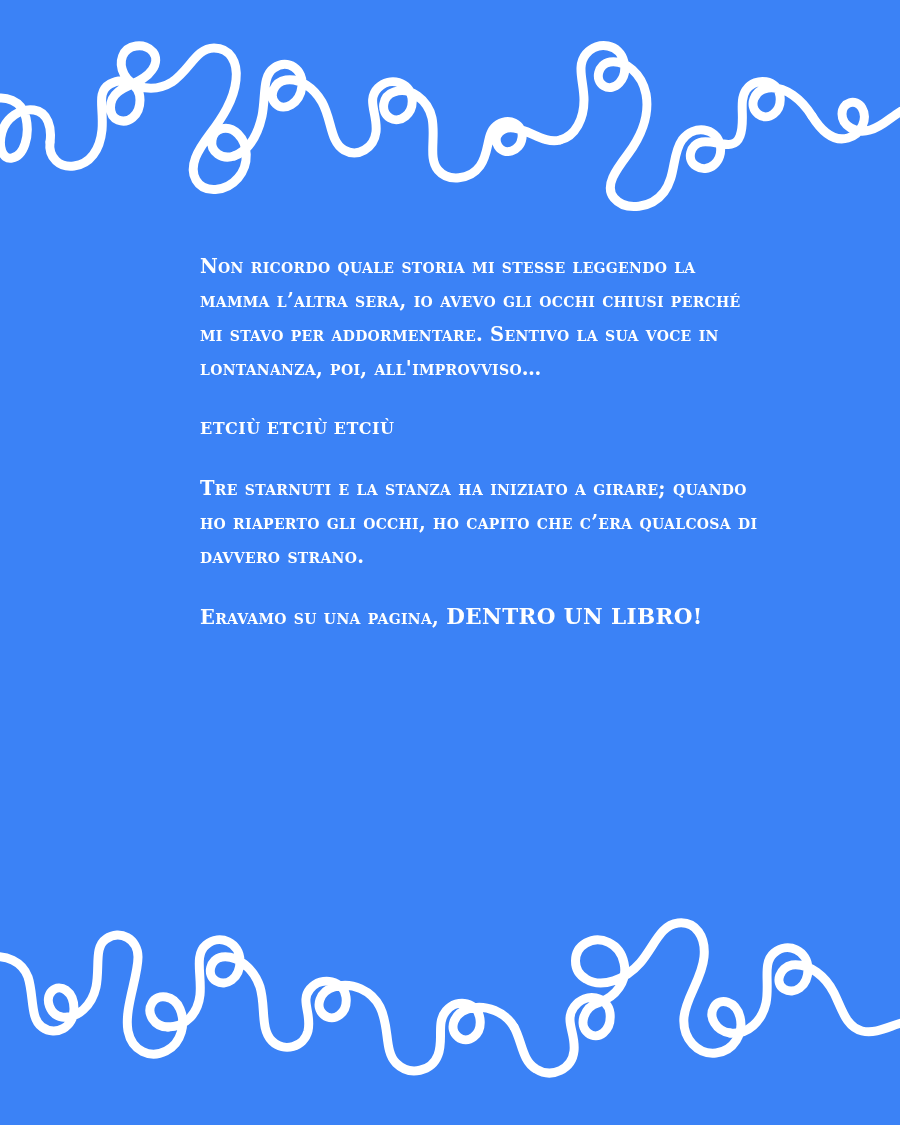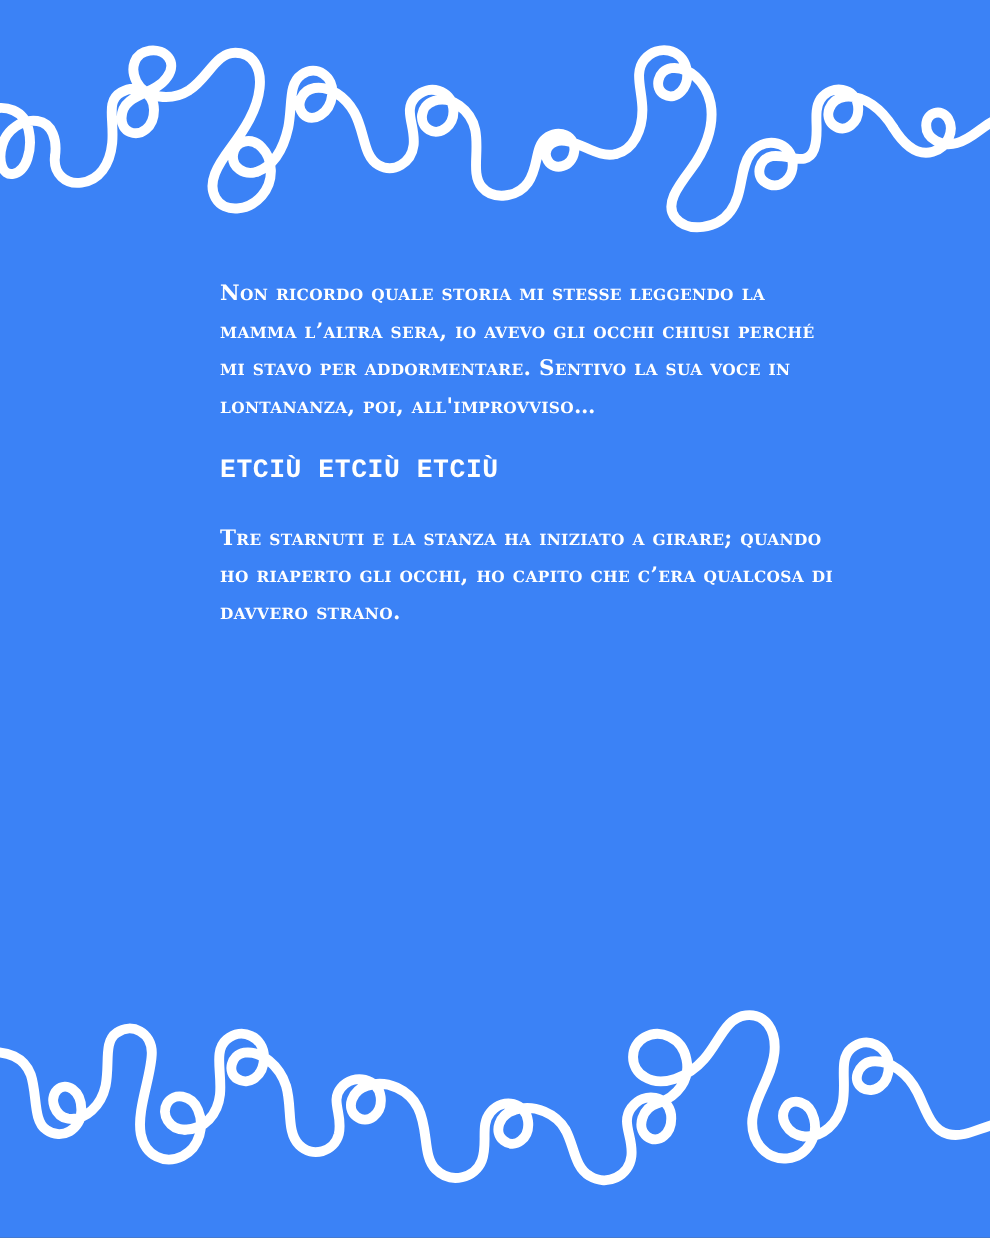--- a/index.html
+++ b/index.html
@@ -50,24 +50,23 @@
     font-weight: bold;
     font-size: 19.5px;
     line-height: 34px;
     letter-spacing: 0.3px;
     margin: 0 0 26px 0;
     color: #ffffff;
   }
   .para.shout {
     font-variant: normal;
     text-transform: uppercase;
-    font-size: 24px;
+    font-size: 16px;
     letter-spacing: 0.5px;
     margin-bottom: 26px;
-    font-family: Liberation Mono, monospace;
   }
   .para.last {
     margin-bottom: 0;
   }
   .para .emph {
     font-variant: normal;
     text-transform: uppercase;
     font-size: 21.5px;
     letter-spacing: 0.4px;
   }
@@ -86,20 +85,21 @@
         <path d="M560 140 C 576 136, 584 118, 584 100 C 584 82, 576 66, 586 54 C 598 40, 620 44, 624 62 C 628 80, 614 92, 604 86 C 594 80, 598 64, 610 62 C 626 60, 642 74, 646 94 C 650 116, 640 138, 628 154 C 616 170, 604 186, 614 198 C 626 212, 652 208, 664 192 C 676 176, 672 154, 682 140 C 694 124, 716 128, 720 144 C 724 162, 708 174, 696 166 C 686 160, 690 144, 702 142 C 718 140, 734 152, 740 136 C 746 120, 738 102, 746 90 C 756 76, 778 80, 780 96 C 782 112, 768 122, 758 114 C 748 106, 754 90, 768 88 C 786 86, 802 100, 812 116"></path>
         <path d="M812 116 C 822 132, 834 142, 848 138 C 862 134, 868 118, 862 108 C 856 98, 842 102, 842 114 C 842 126, 856 134, 870 130 C 886 126, 896 110, 910 108"></path>
       </g>
     </svg>
   </div>
 
   <div class="text-block">
     <p class="para">Non ricordo quale storia mi stesse leggendo la mamma l’altra sera, io avevo gli occhi chiusi perché mi stavo per addormentare. Sentivo la sua voce in lontananza, poi, all'improvviso…</p>
     <p class="para shout">Etciù etciù etciù</p>
     <p class="para">Tre starnuti e la stanza ha iniziato a girare; quando ho riaperto gli occhi, ho capito che c’era qualcosa di davvero strano.</p>
+    <p class="para last"><span>Eravamo su una pagina, </span><span class="emph">dentro un libro!</span></p>
   </div>
 
   <div class="doodle doodle-bottom">
     <svg width="900" height="240" viewBox="0 0 900 240" fill="none" xmlns="http://www.w3.org/2000/svg" aria-hidden="true">
       <g stroke="#ffffff" stroke-width="9" stroke-linecap="round" stroke-linejoin="round" fill="none">
         <path d="M-10 72 C 6 70, 22 76, 28 92 C 34 110, 30 134, 42 142 C 56 152, 74 142, 74 124 C 74 106, 60 98, 52 106 C 44 114, 50 130, 62 132 C 78 134, 92 120, 96 102 C 100 82, 94 62, 106 54 C 120 44, 138 54, 138 72 C 138 92, 124 124, 128 146 C 132 166, 150 174, 166 166 C 182 158, 186 138, 180 124 C 174 110, 158 108, 152 118 C 146 128, 154 142, 168 142"></path>
         <path d="M168 142 C 186 142, 198 128, 200 110 C 202 90, 194 70, 206 60 C 220 48, 240 58, 240 76 C 240 94, 226 102, 216 96 C 206 90, 210 74, 222 72 C 238 70, 254 84, 260 102 C 266 122, 260 144, 272 156 C 284 168, 304 162, 308 146 C 312 128, 300 116, 310 104 C 322 90, 344 96, 346 112 C 348 128, 334 138, 324 130 C 314 122, 320 106, 334 102 C 352 96, 372 106, 380 122 C 390 142, 384 166, 396 178 C 410 192, 432 186, 438 170 C 444 154, 436 138, 446 126 C 458 112, 478 118, 480 134 C 482 150, 468 160, 458 152 C 448 144, 454 128, 468 124 C 486 118, 506 128, 514 142"></path>
         <path d="M514 142 C 522 156, 522 176, 536 184 C 552 194, 572 184, 574 166 C 576 148, 564 136, 574 122 C 586 106, 608 112, 610 128 C 612 146, 598 156, 588 148 C 578 140, 584 122, 598 118 C 616 112, 628 96, 624 78 C 620 58, 600 50, 586 58 C 572 66, 572 86, 586 94 C 602 104, 626 94, 640 78 C 654 62, 660 40, 678 38 C 696 36, 706 52, 704 72 C 702 94, 686 112, 684 132 C 682 154, 698 170, 716 168 C 734 166, 744 148, 740 132 C 736 116, 720 112, 714 122 C 708 132, 716 146, 730 148"></path>
         <path d="M730 148 C 748 150, 762 136, 766 118 C 770 98, 762 78, 774 68 C 788 56, 808 66, 808 84 C 808 102, 794 110, 784 104 C 774 98, 780 82, 792 80 C 810 78, 826 92, 834 108 C 842 124, 846 142, 862 146 C 878 150, 894 138, 910 136"></path>
       </g>

